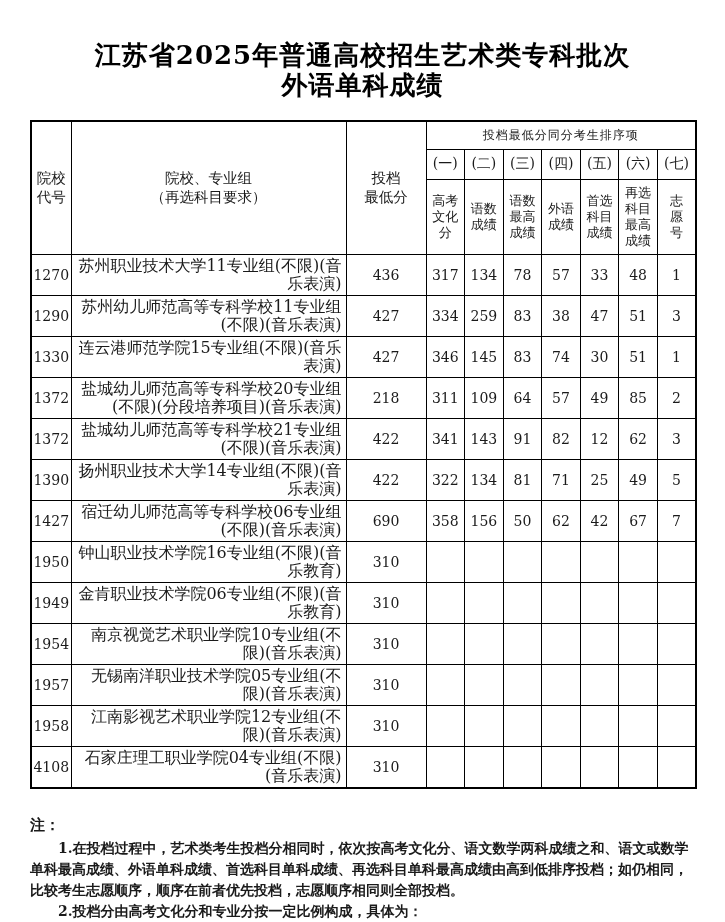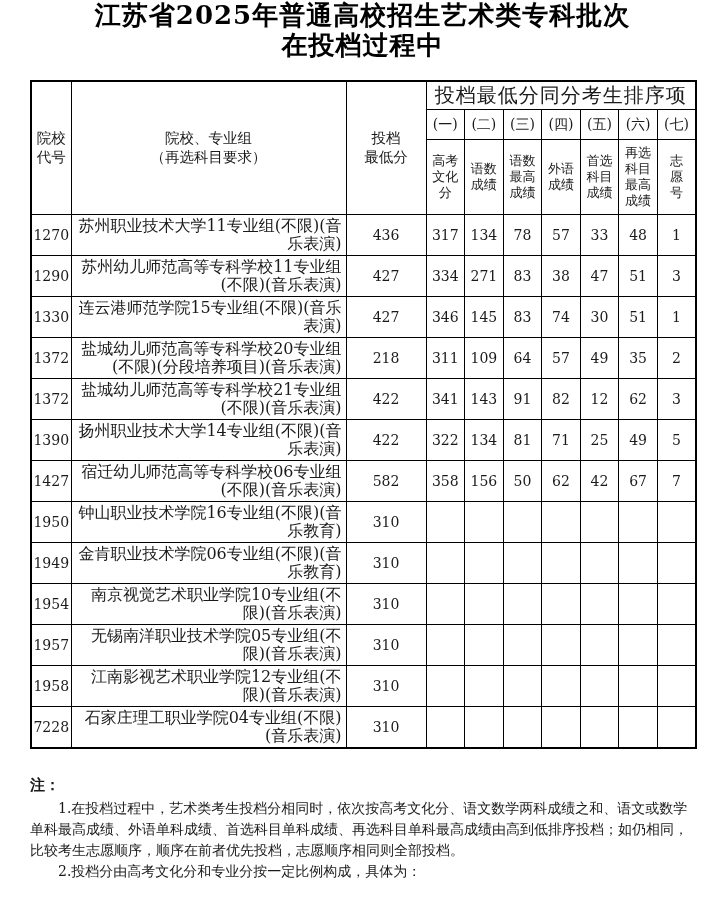--- a/index.html
+++ b/index.html
@@ -6,20 +6,21 @@
   html, body { background: #ffffff; }
   body {
     width: 725px; height: 922px;
     font-family: "DejaVu Serif", "Liberation Serif", serif;
     color: #1a1a1a;
     overflow: hidden;
   }
   .page { width: 725px; height: 922px; position: relative; }
 
   .title-block {
+    margin-top: 40px;
     text-align: center;
     font-weight: bold;
     color: #000;
     font-size: 26px;
     line-height: 30px;
     letter-spacing: 1px;
   }
 
   table.score-table {
     margin: 20px 0 0 30px;
@@ -36,21 +37,21 @@
     color: #1a1a1a;
   }
   .score-table th.colhead {
     font-size: 14.5px;
     line-height: 19px;
     white-space: pre-line;
     text-align: center;
   }
   .score-table th.grouphead {
     height: 28px;
-    font-size: 20px;
+    font-size: 12px;
     letter-spacing: 1px;
   }
   .score-table th.subnum {
     height: 30px;
     font-size: 14px;
   }
   .score-table th.sublabel {
     font-size: 13px;
     line-height: 16px;
     white-space: pre-line;
@@ -63,30 +64,30 @@
     font-size: 16px;
     line-height: 18px;
   }
 
   .notes {
     margin: 26px 28px 0 30px;
     font-size: 14px;
     line-height: 21px;
   }
   .notes .note-label { font-weight: bold; font-size: 15px; margin-bottom: 2px; }
-  .notes p { text-indent: 2em; }
+  .notes p { text-indent: 2em; font-weight: bold; }
 </style>
 </head>
 <body>
 
 <div class="page">
 
   <div class="title-block">
     <div>江苏省2025年普通高校招生艺术类专科批次</div>
-    <div>在投档过程中</div>
+    <div>外语单科成绩</div>
   </div>
 
   <table class="score-table">
     <colgroup>
       <col style="width:40px">
       <col style="width:275px">
       <col style="width:80px">
       <col span="7">
     </colgroup>
     <thead>
@@ -142,21 +143,21 @@
           <td class="score">57</td>
           <td class="score">33</td>
           <td class="score">48</td>
           <td class="score">1</td>
         </tr>
         <tr>
           <td class="code">1290</td>
           <td class="name">苏州幼儿师范高等专科学校11专业组(不限)(音乐表演)</td>
           <td class="min">427</td>
           <td class="score">334</td>
-          <td class="score">271</td>
+          <td class="score">259</td>
           <td class="score">83</td>
           <td class="score">38</td>
           <td class="score">47</td>
           <td class="score">51</td>
           <td class="score">3</td>
         </tr>
         <tr>
           <td class="code">1330</td>
           <td class="name">连云港师范学院15专业组(不限)(音乐表演)</td>
           <td class="min">427</td>
@@ -170,21 +171,21 @@
         </tr>
         <tr>
           <td class="code">1372</td>
           <td class="name">盐城幼儿师范高等专科学校20专业组(不限)(分段培养项目)(音乐表演)</td>
           <td class="min">218</td>
           <td class="score">311</td>
           <td class="score">109</td>
           <td class="score">64</td>
           <td class="score">57</td>
           <td class="score">49</td>
-          <td class="score">35</td>
+          <td class="score">85</td>
           <td class="score">2</td>
         </tr>
         <tr>
           <td class="code">1372</td>
           <td class="name">盐城幼儿师范高等专科学校21专业组(不限)(音乐表演)</td>
           <td class="min">422</td>
           <td class="score">341</td>
           <td class="score">143</td>
           <td class="score">91</td>
           <td class="score">82</td>
@@ -200,21 +201,21 @@
           <td class="score">134</td>
           <td class="score">81</td>
           <td class="score">71</td>
           <td class="score">25</td>
           <td class="score">49</td>
           <td class="score">5</td>
         </tr>
         <tr>
           <td class="code">1427</td>
           <td class="name">宿迁幼儿师范高等专科学校06专业组(不限)(音乐表演)</td>
-          <td class="min">582</td>
+          <td class="min">690</td>
           <td class="score">358</td>
           <td class="score">156</td>
           <td class="score">50</td>
           <td class="score">62</td>
           <td class="score">42</td>
           <td class="score">67</td>
           <td class="score">7</td>
         </tr>
         <tr>
           <td class="code">1950</td>
@@ -270,21 +271,21 @@
           <td class="min">310</td>
           <td class="score"></td>
           <td class="score"></td>
           <td class="score"></td>
           <td class="score"></td>
           <td class="score"></td>
           <td class="score"></td>
           <td class="score"></td>
         </tr>
         <tr>
-          <td class="code">7228</td>
+          <td class="code">4108</td>
           <td class="name">石家庄理工职业学院04专业组(不限)(音乐表演)</td>
           <td class="min">310</td>
           <td class="score"></td>
           <td class="score"></td>
           <td class="score"></td>
           <td class="score"></td>
           <td class="score"></td>
           <td class="score"></td>
           <td class="score"></td>
         </tr>

